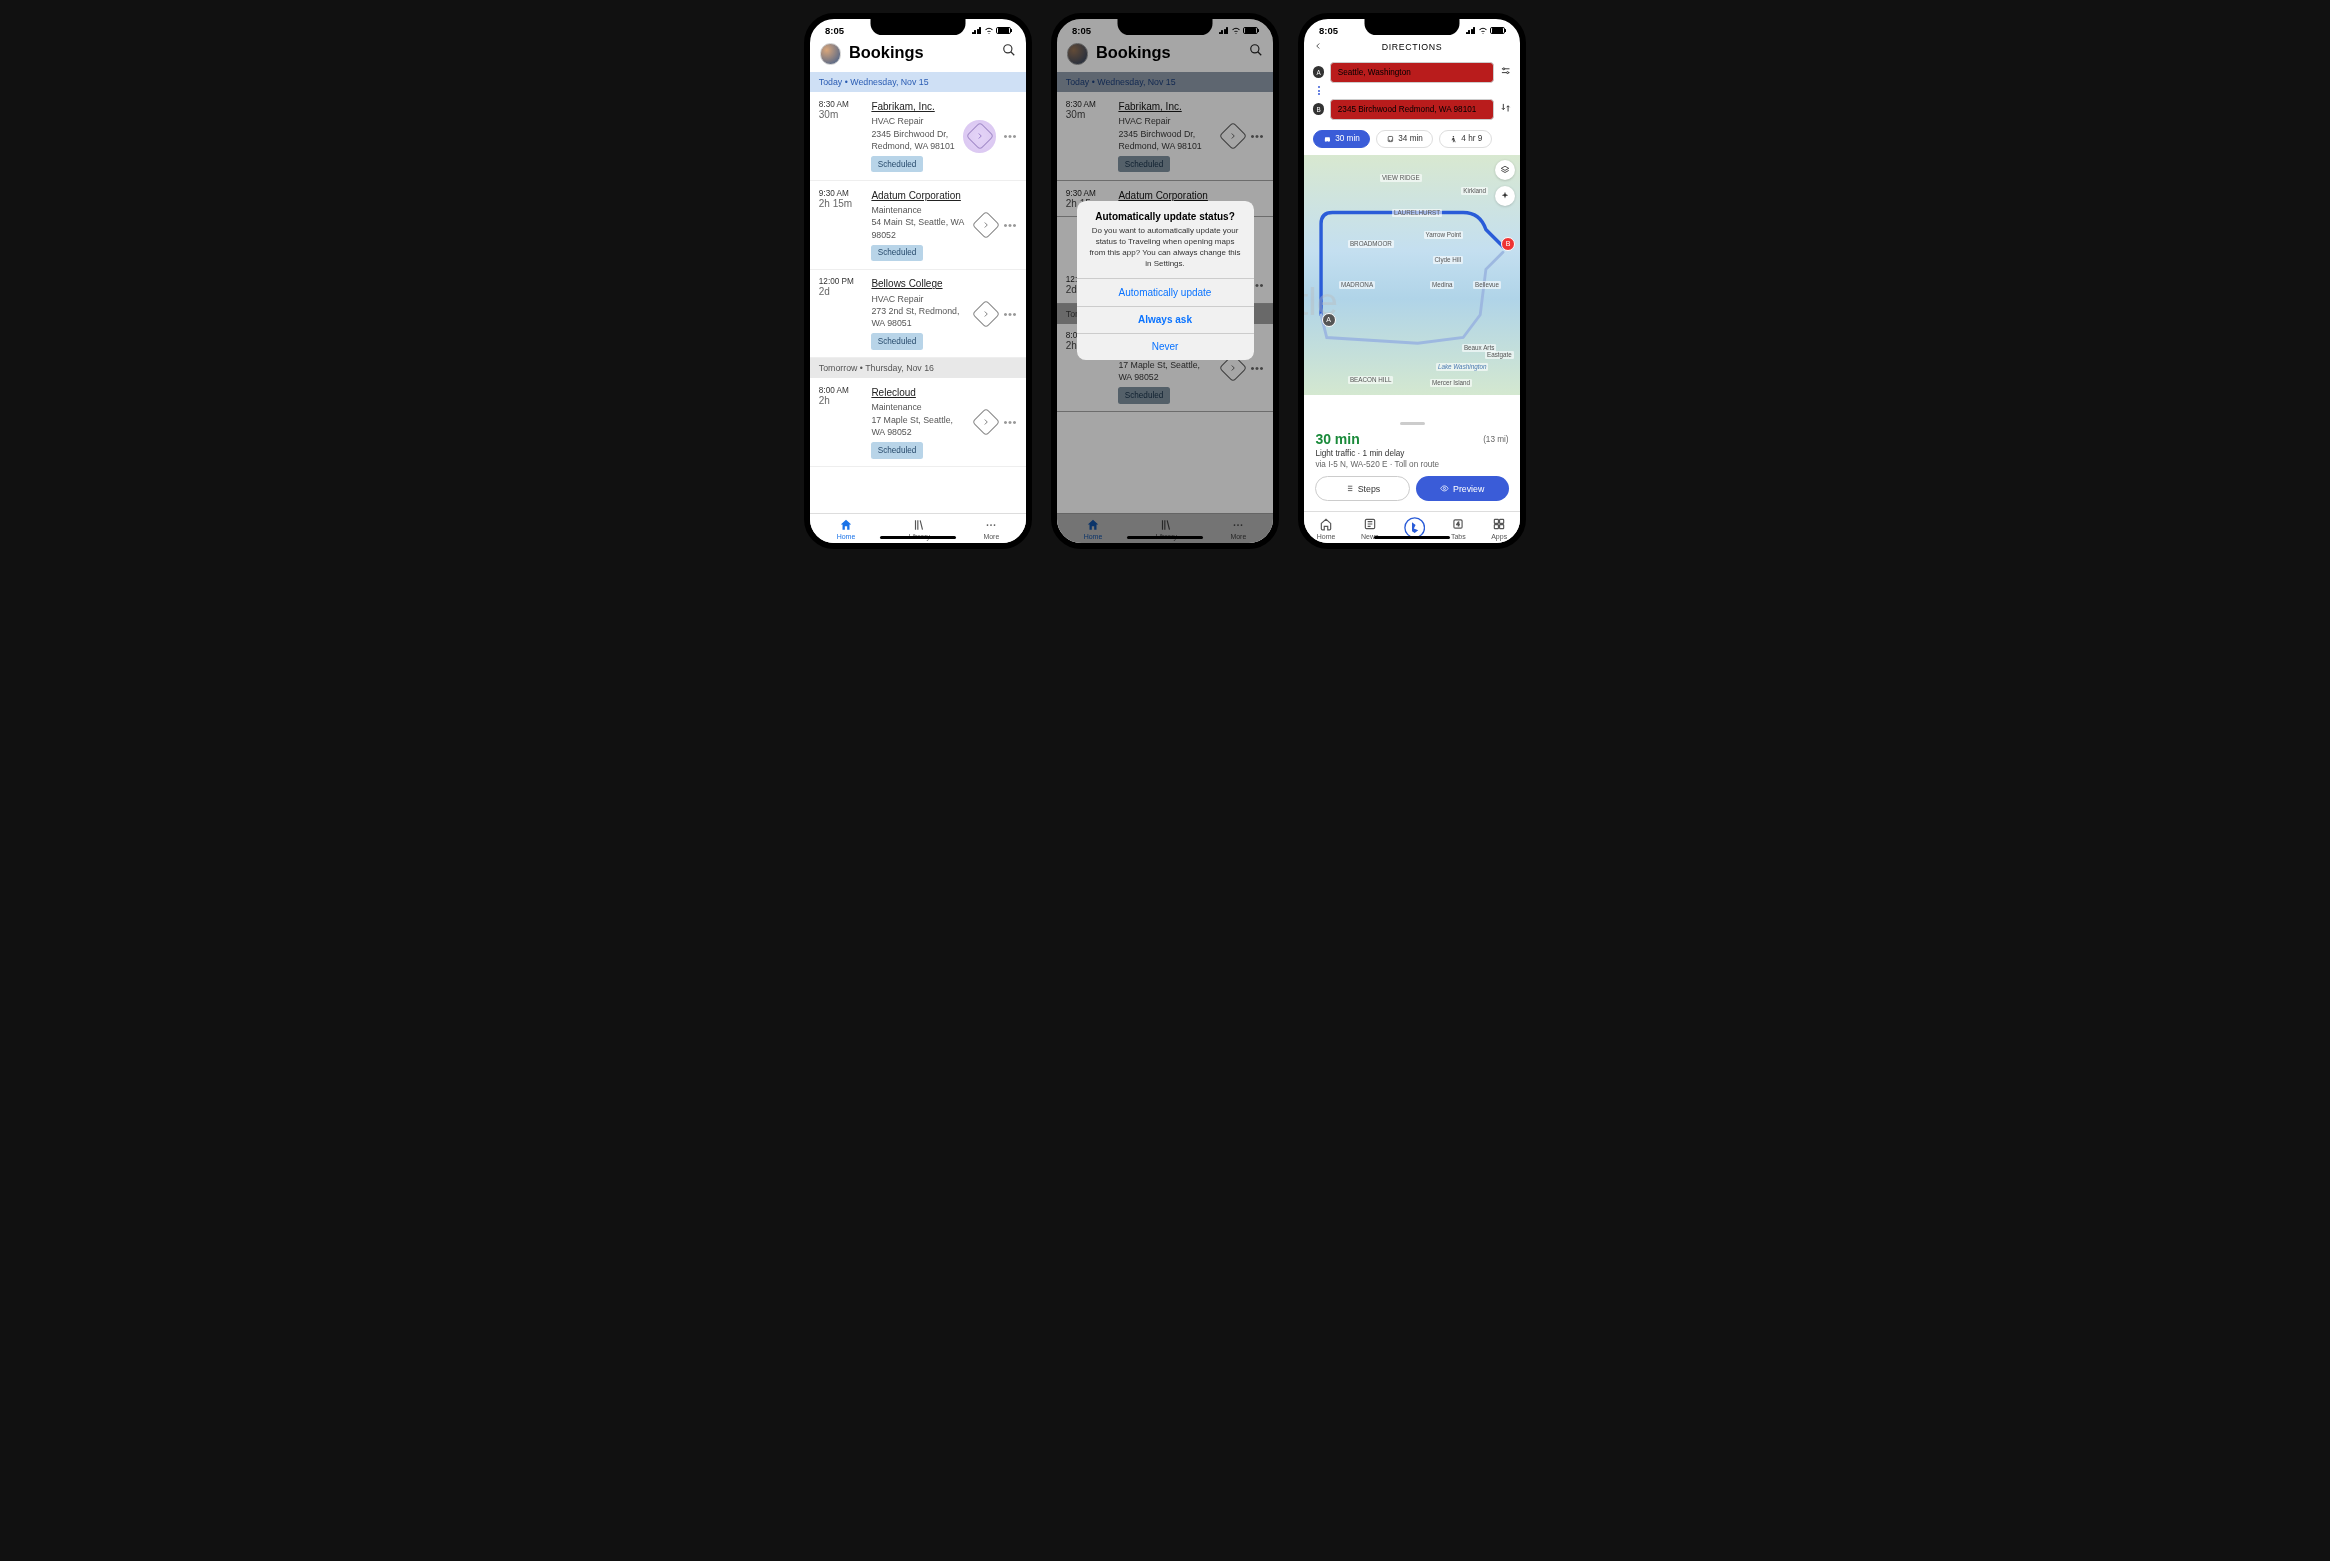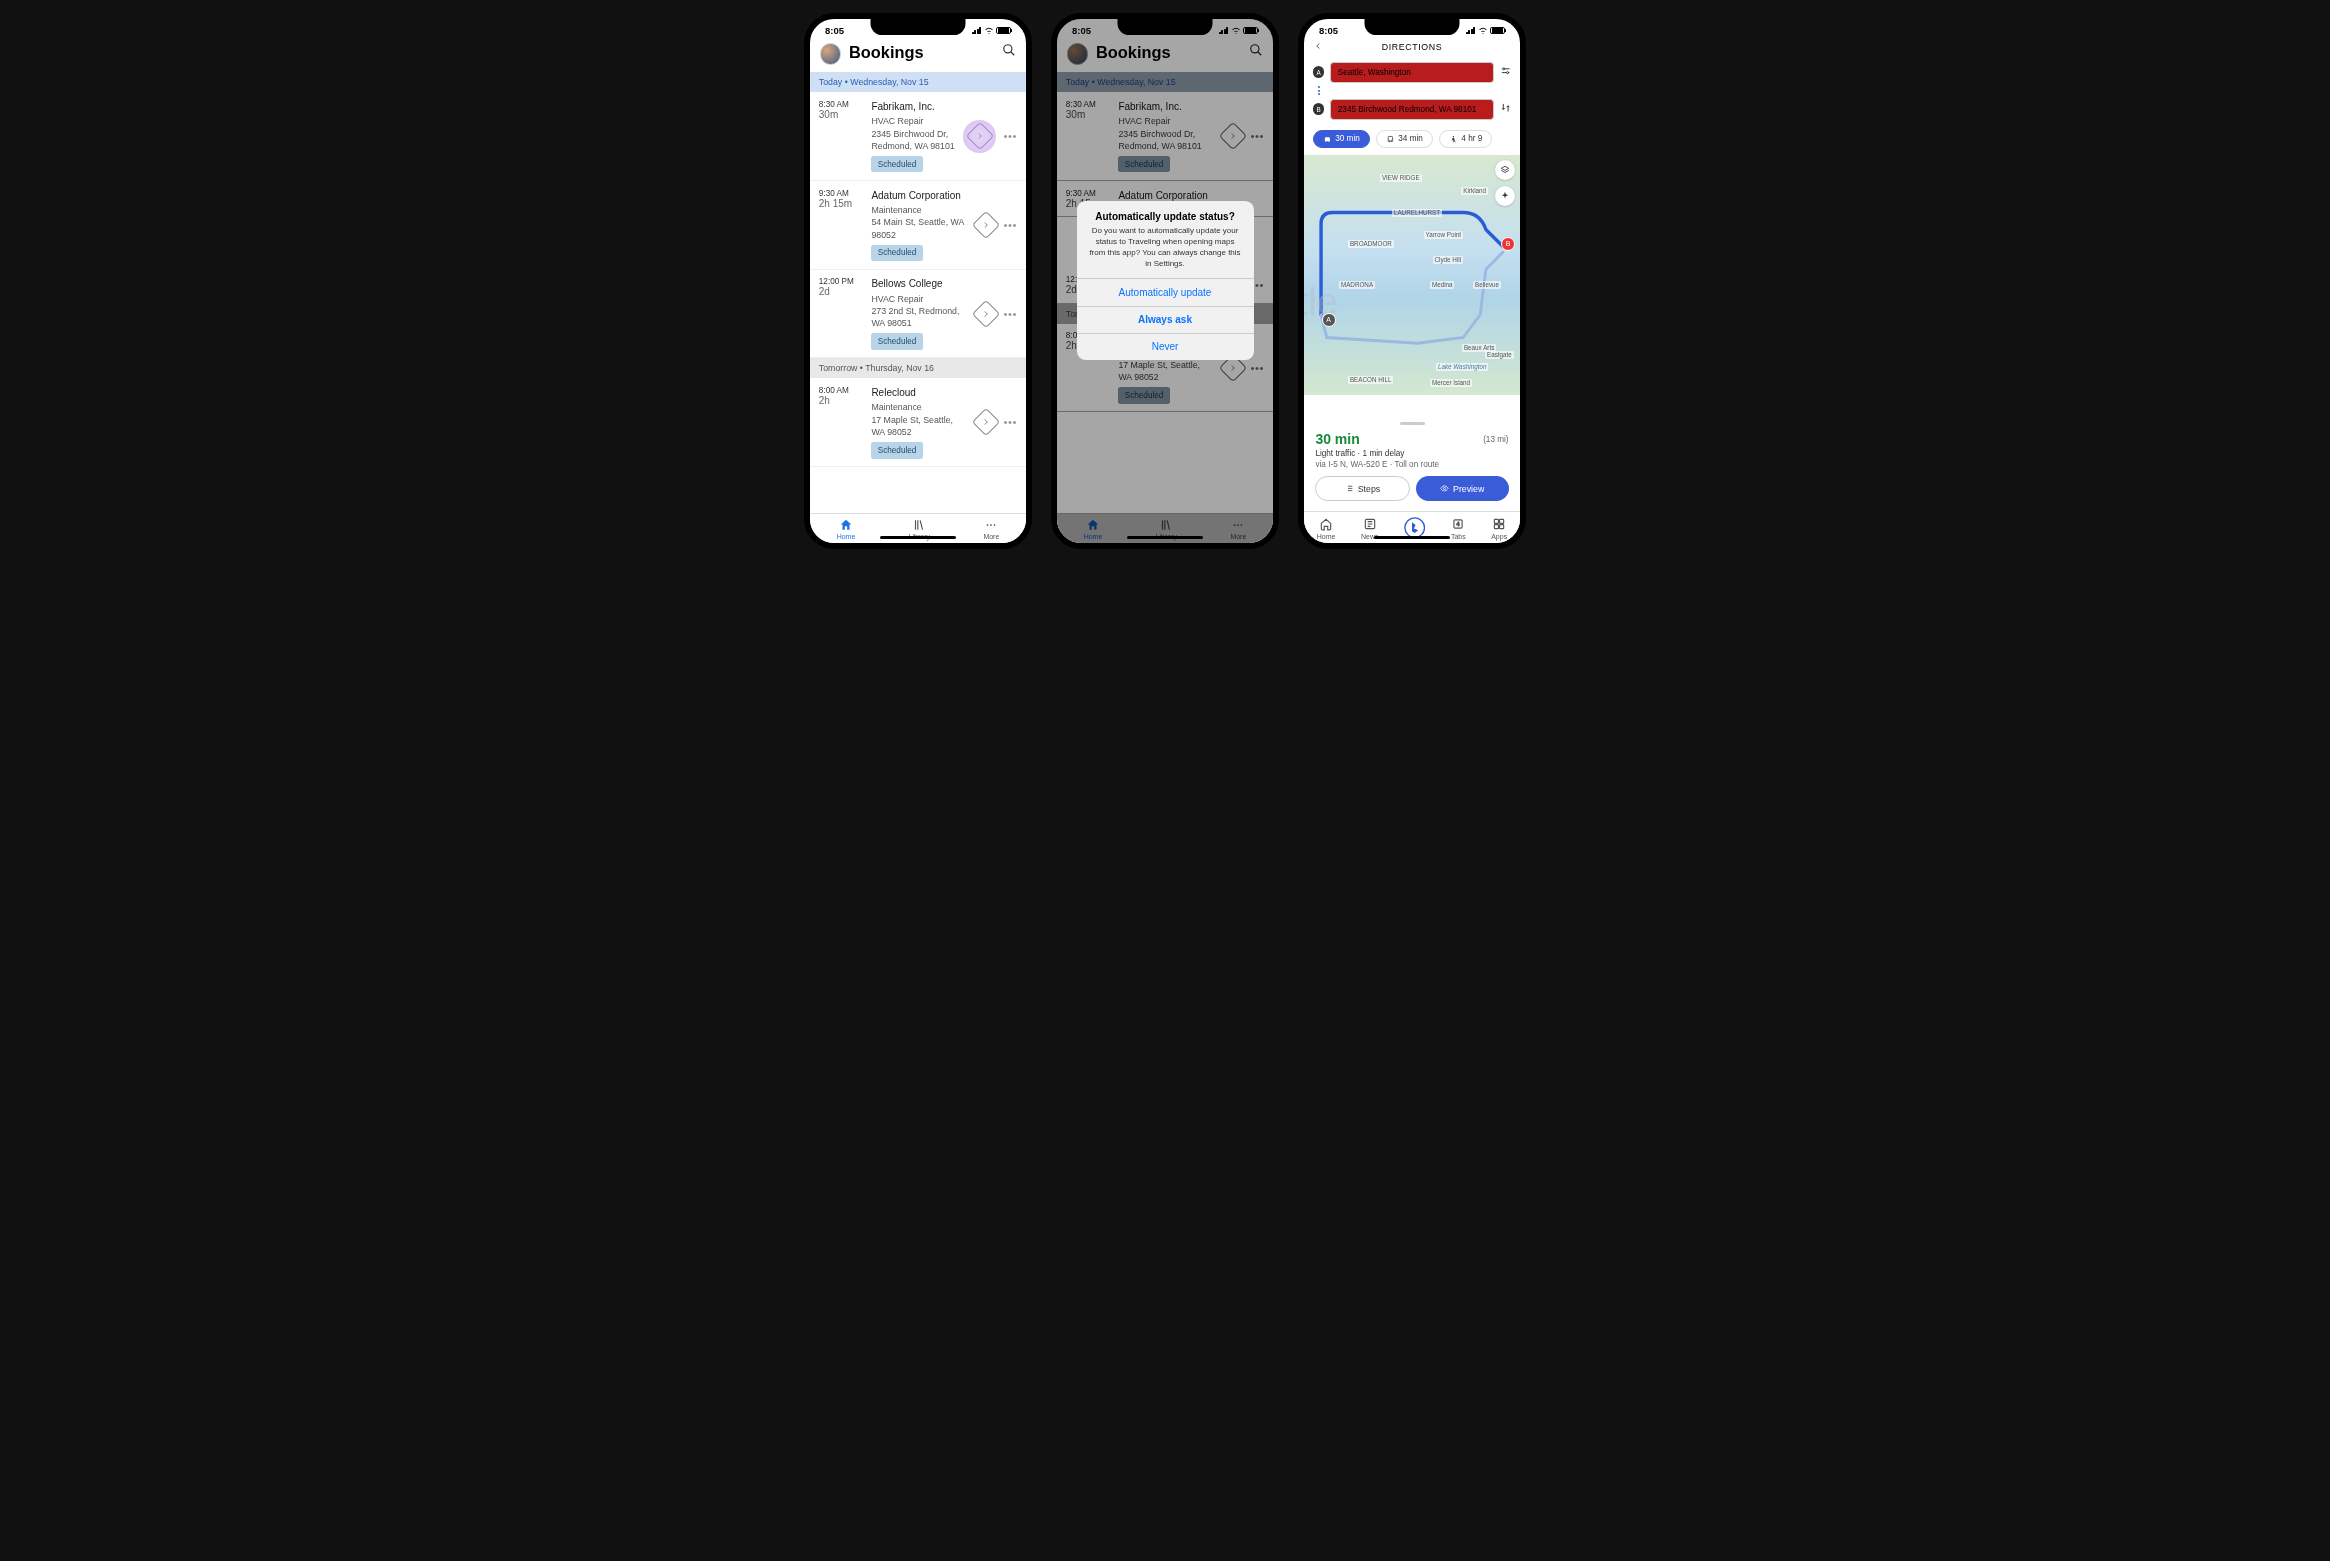--- a/index.html
+++ b/index.html
@@ -76,21 +76,21 @@
 .booking {
   display: flex;
   padding: 7.6px 6.3px 7.6px 8.8px;
   border-bottom: 0.6px solid #eee;
   gap: 7.6px;
 }
 .btime { width: 45px; font-size: 8.2px; color: #333; }
 .btime .t1 { font-weight: 400; }
 .btime .t2 { color: #666; font-size: 10px; }
 .binfo { flex: 1; font-size: 8.8px; line-height: 1.4; }
-.binfo .bname { font-size: 10px; font-weight: 400; color: #222; margin-bottom: 1.3px;}
+.binfo .bname { font-size: 10px; font-weight: 400; color: #222; margin-bottom: 1.3px; text-decoration: underline;}
 .binfo .bservice { color: #555; }
 .binfo .baddr { color: #555; }
 .status-badge {
   display: inline-block;
   background: #b8d4e8;
   color: #274a6b;
   padding: 2.5px 6.3px;
   border-radius: 2.5px;
   font-size: 8.2px;
   margin-top: 3.8px;

